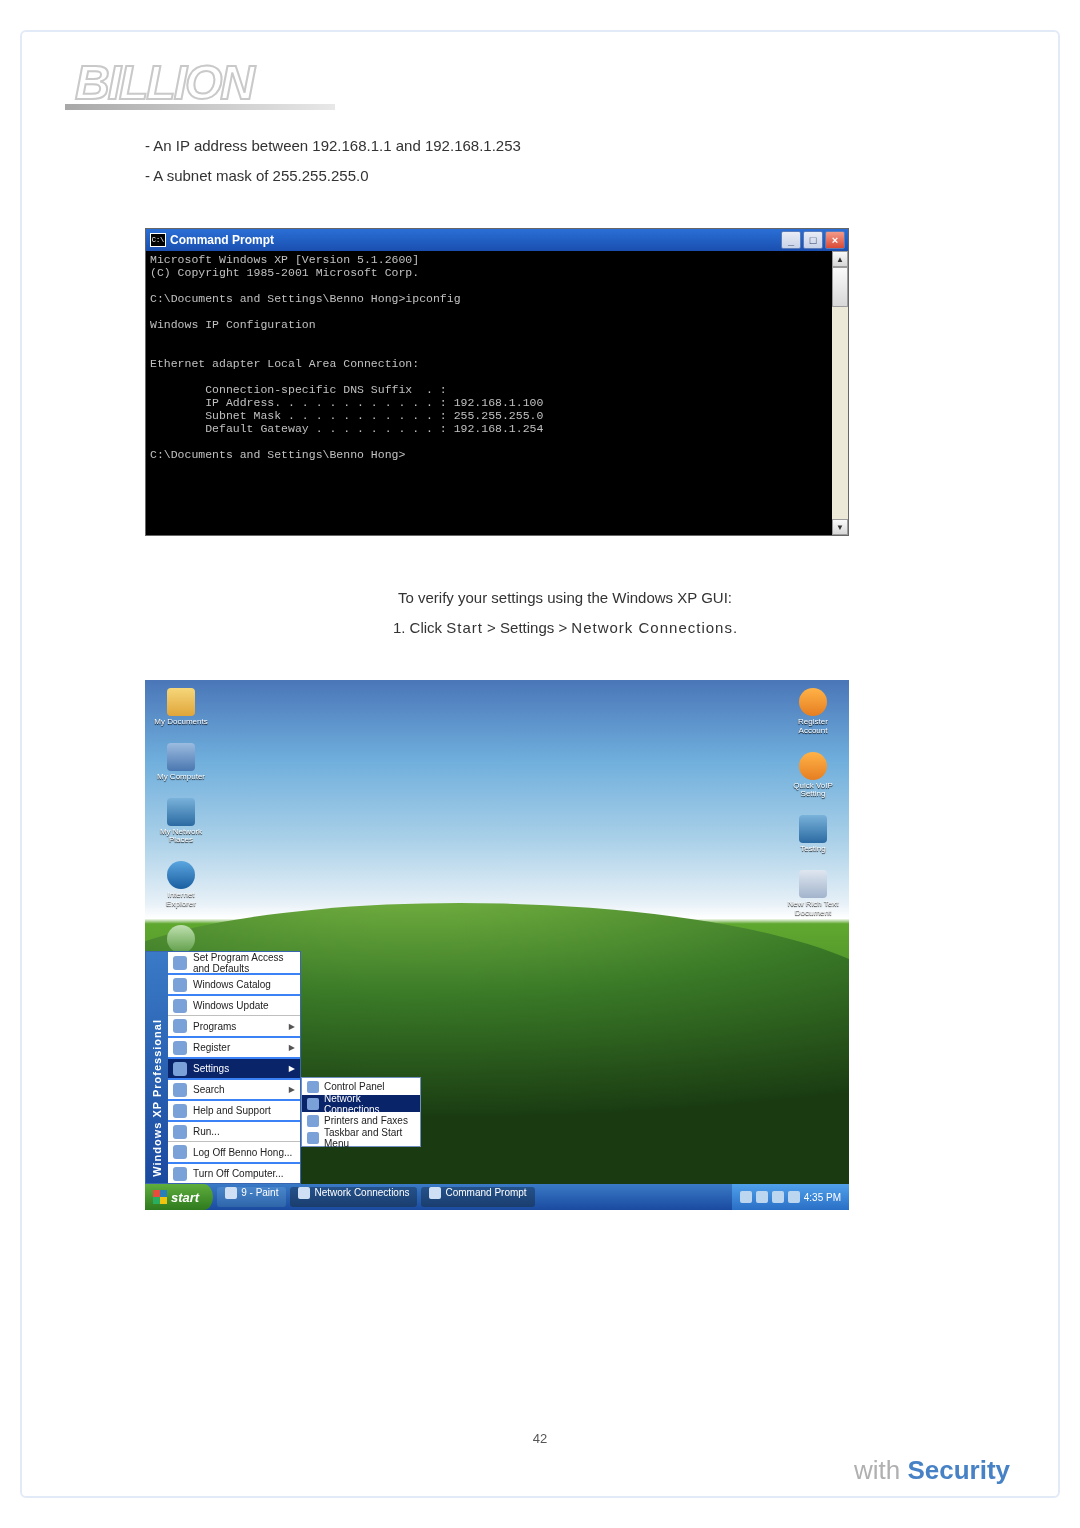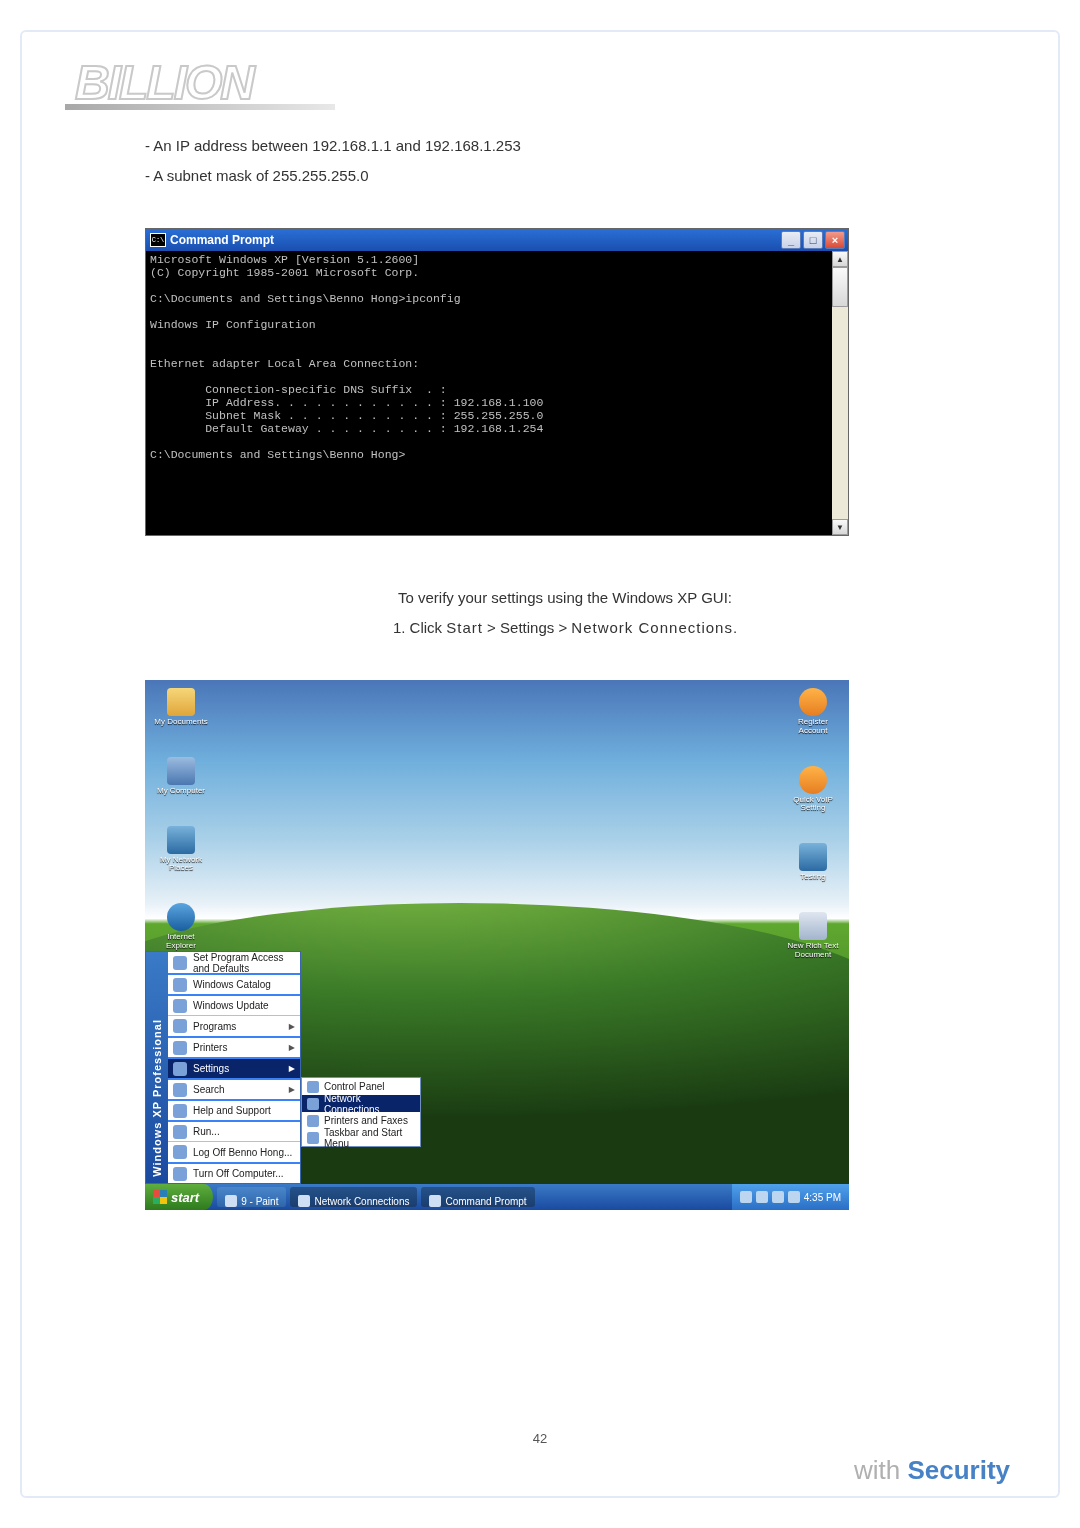--- a/index.html
+++ b/index.html
@@ -145,21 +145,21 @@
   }
   
   .hill {
     position: absolute; left:-60px; right:-60px; top:42%; bottom:0;
     background: radial-gradient(120% 80% at 40% -10%, #7eba45 0%, #3a7a27 50%, #1a3b12 100%);
     border-top-left-radius: 50% 30%;
     border-top-right-radius: 60% 40%;
   }
   .desktop-icons-left, .desktop-icons-right {
     position: absolute; top: 8px;
-    display: flex; flex-direction: column; gap: 30px;
+    display: flex; flex-direction: column; gap: 16px;
   }
   .desktop-icons-left { left: 8px; }
   .desktop-icons-right { right: 8px; align-items: center; }
   .d-icon { width: 56px; text-align: center; }
   .d-icon-glyph {
     width: 28px; height: 28px; margin: 0 auto 2px auto;
     border-radius: 4px;
     display:flex;align-items:center;justify-content:center;
     font-size:16px; color:#fff;
   }
@@ -245,21 +245,21 @@
     width:14px; height:14px;
     background:
       linear-gradient(#e74c3c 50%, #27ae60 50%) left/50% 100% no-repeat,
       linear-gradient(#2980b9 50%, #f1c40f 50%) right/50% 100% no-repeat;
   }
   .task-item {
     height:20px; margin-left:4px; padding:0 8px;
     background: linear-gradient(#4a86cb,#2f66aa);
     border-radius:3px;
     color:#fff; font-size:10px;
-    display:flex; align-items:flex-end; gap:4px;
+    display:flex; align-items:flex-start; gap:4px;
   }
   .task-item.pressed { background: linear-gradient(#24528a,#1a3d6e); }
   .task-item .ti-icon { width:12px;height:12px;background:#cfe0f5;border-radius:2px; }
   .systray {
     margin-left:auto; height:100%;
     background: linear-gradient(#4fa0eb,#2a6fc6);
     display:flex; align-items:center; gap:4px; padding:0 8px;
     color:#fff; font-size:10px;
   }
   .tray-icon { width:12px;height:12px; background:#bcd6ef; border-radius:2px; }
@@ -398,21 +398,21 @@
               <span class="mi-icon"></span>
               <span>Windows Update</span>
             </div>
             <div class="start-item sep">
               <span class="mi-icon"></span>
               <span>Programs</span>
               <span class="arrow">▶</span>
             </div>
             <div class="start-item">
               <span class="mi-icon"></span>
-              <span>Printers</span>
+              <span>Register</span>
               <span class="arrow">▶</span>
             </div>
             <div class="start-item highlight">
               <span class="mi-icon"></span>
               <span>Settings</span>
               <span class="arrow">▶</span>
             </div>
             <div class="start-item">
               <span class="mi-icon"></span>
               <span>Search</span>

